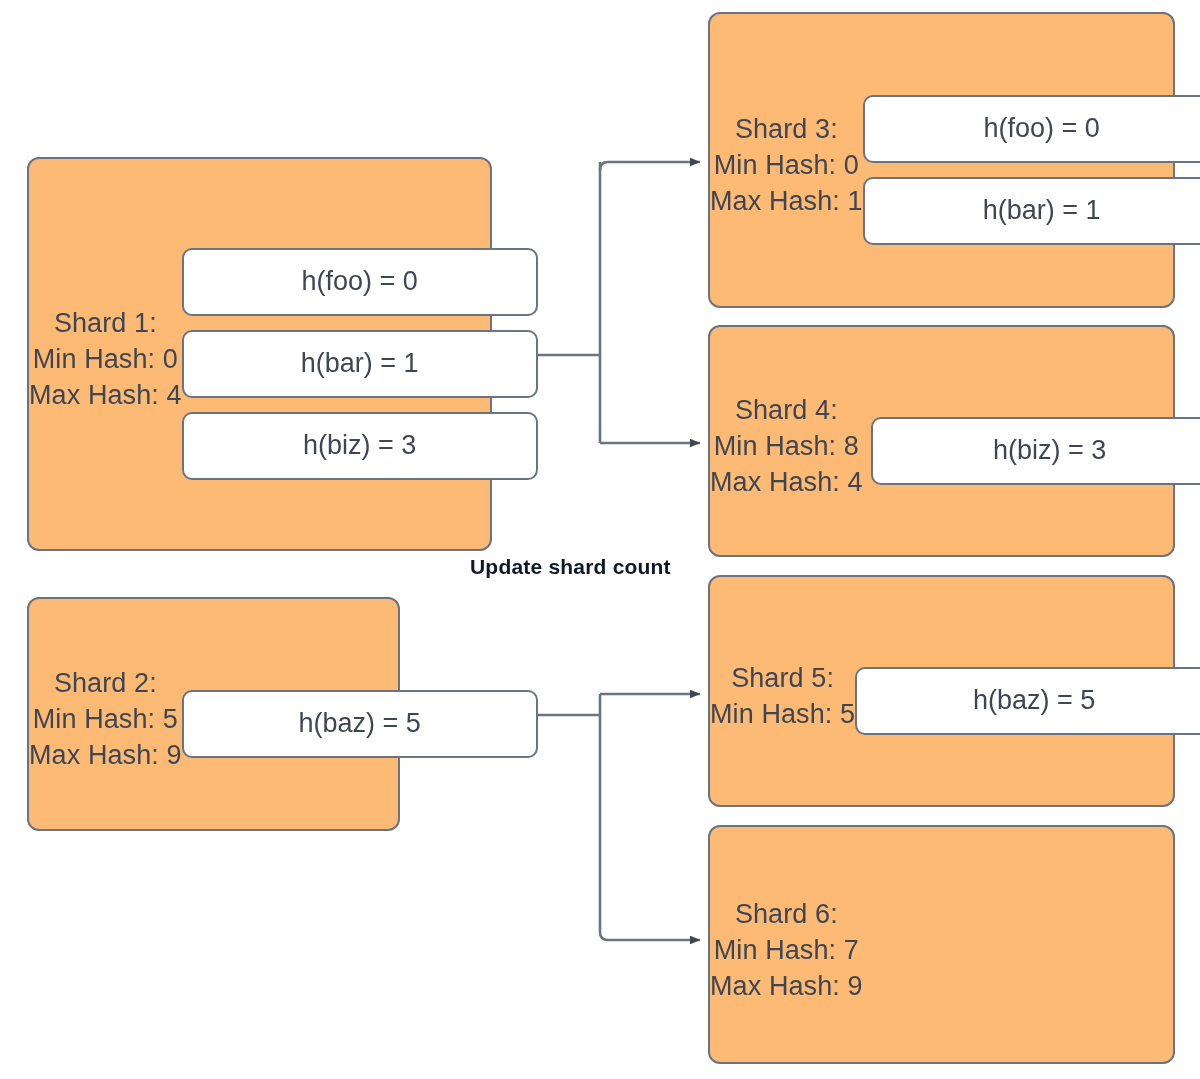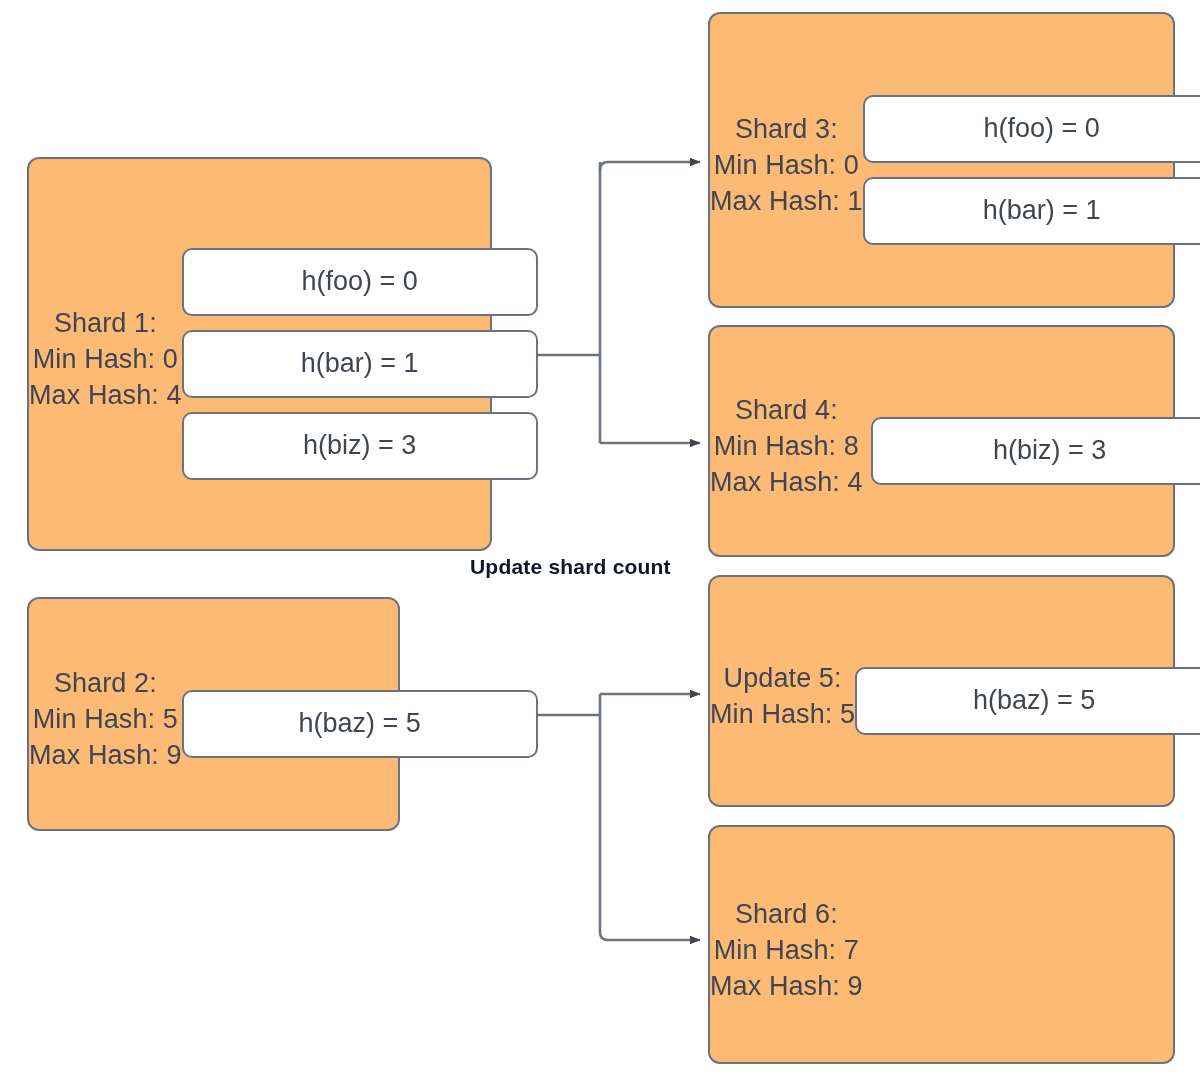--- a/index.html
+++ b/index.html
@@ -161,21 +161,21 @@
       <div>Min Hash: 8</div>
       <div>Max Hash: 4</div>
     </div>
     <div class="key-list">
       <div class="key-box">h(biz) = 3</div>
     </div>
   </div>
 
   <div id="shard-5" class="shard-box">
     <div class="shard-header">
-      <div>Update 5:</div>
+      <div>Shard 5:</div>
       <div>Min Hash: 5</div>
     </div>
     <div class="key-list">
       <div class="key-box">h(baz) = 5</div>
     </div>
   </div>
 
   <div id="shard-6" class="shard-box">
     <div class="shard-header">
       <div>Shard 6:</div>

